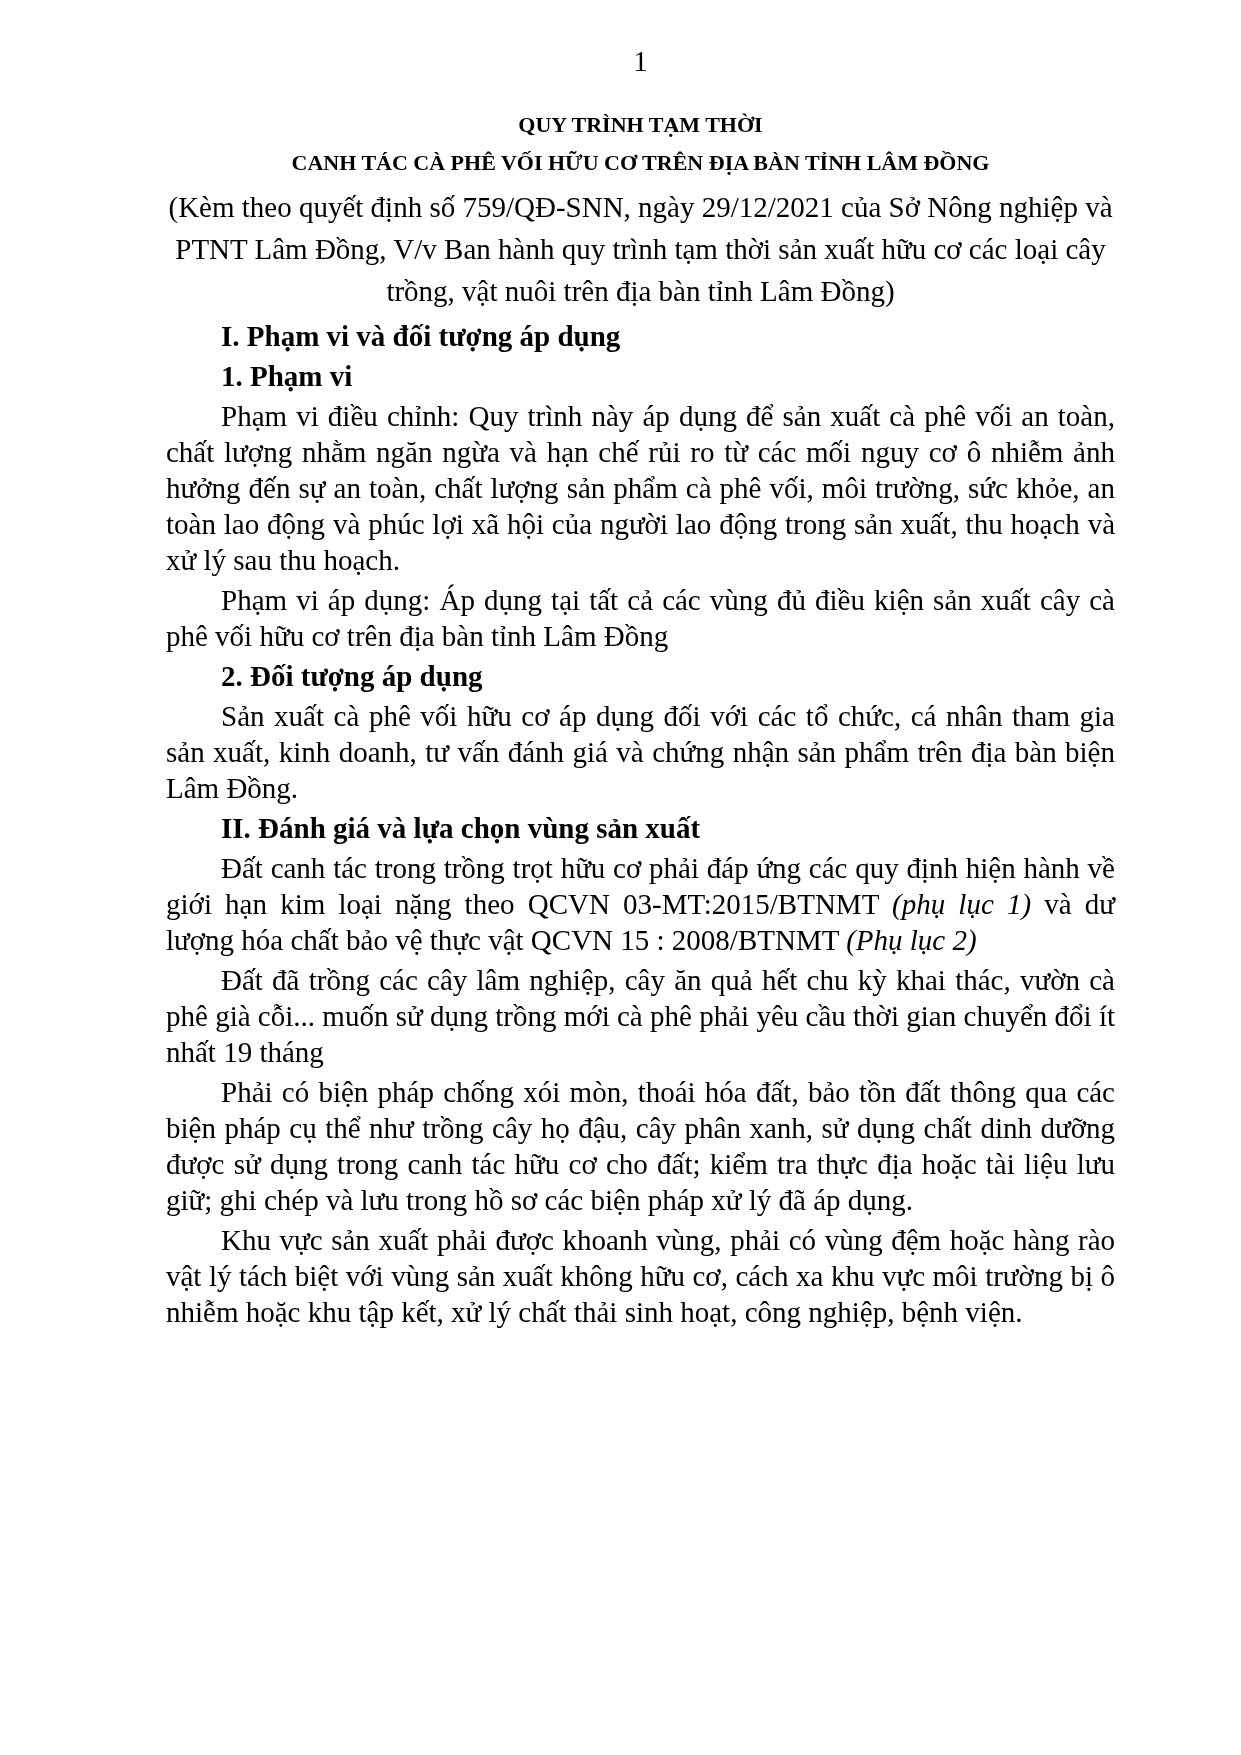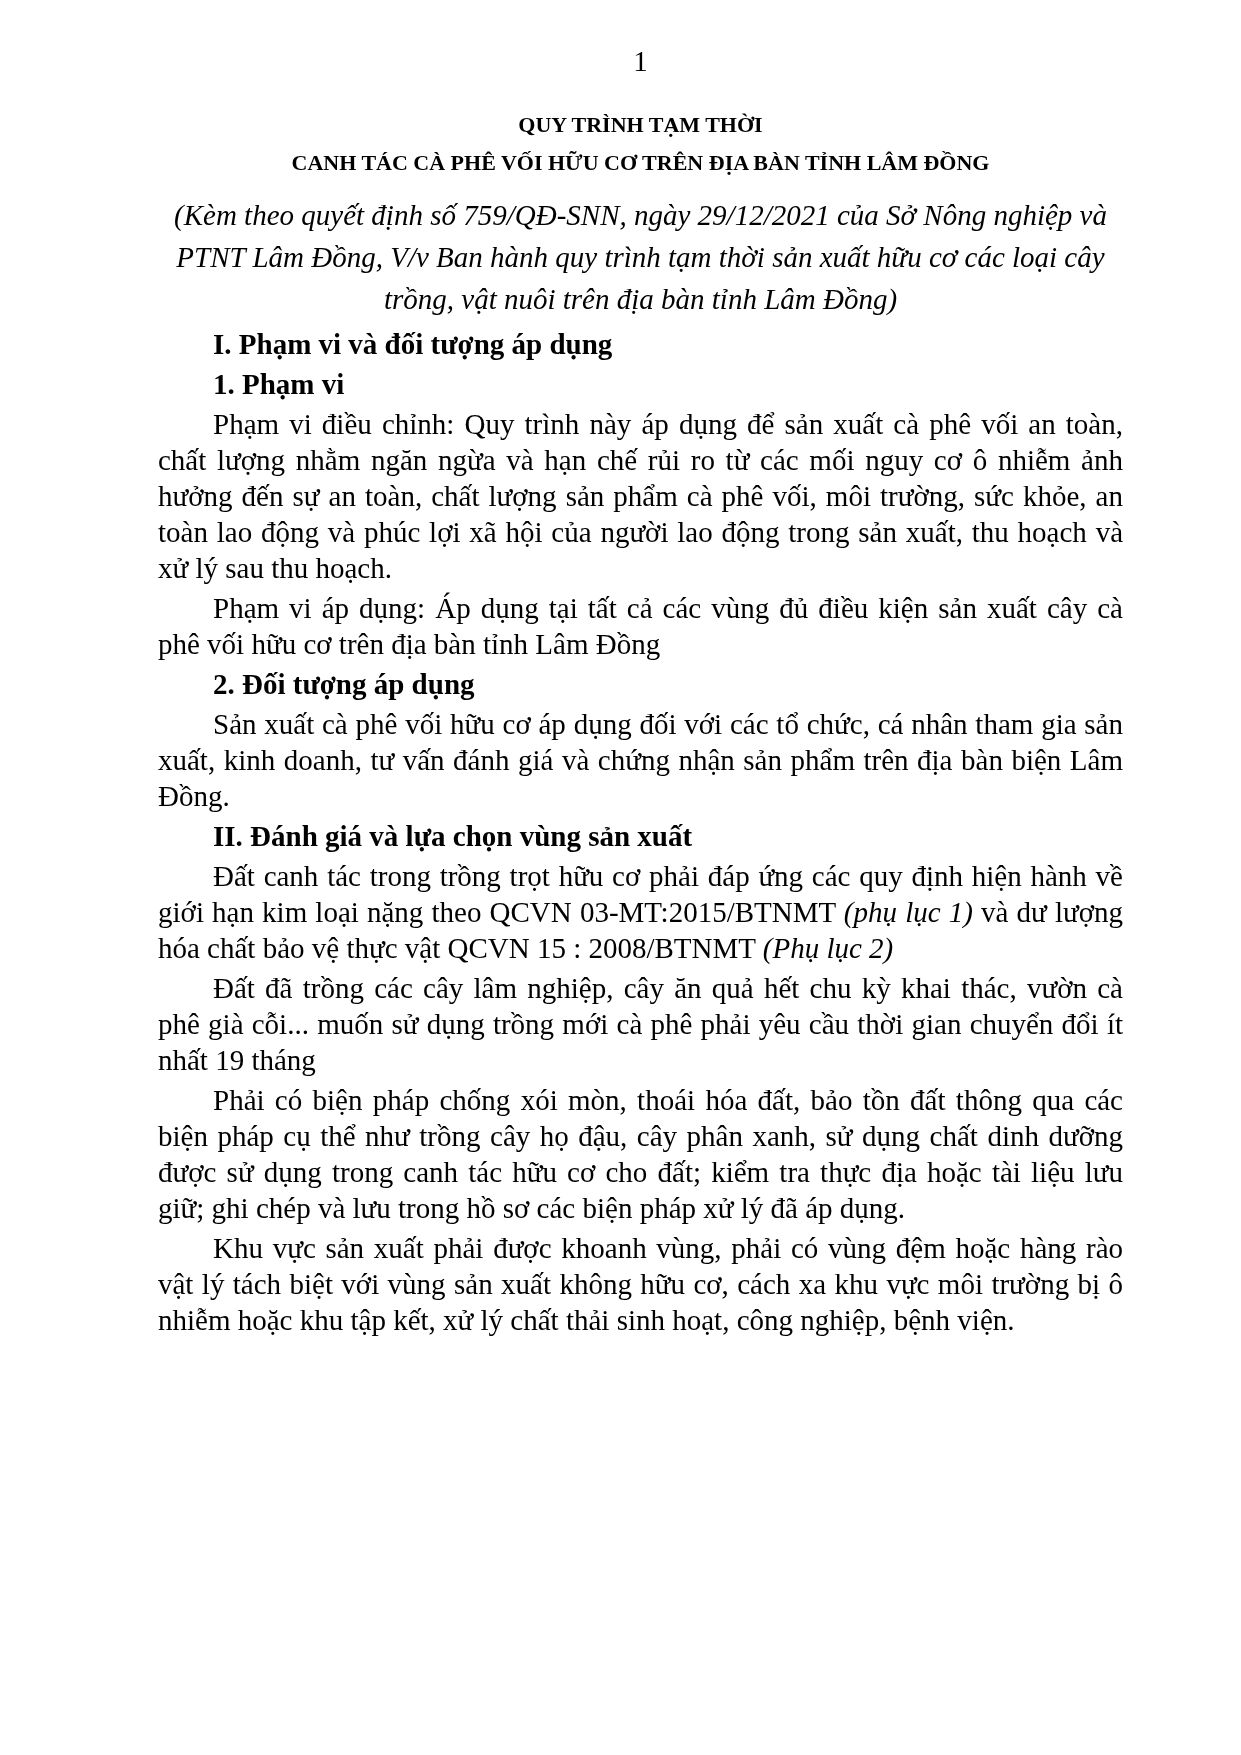--- a/index.html
+++ b/index.html
@@ -24,30 +24,29 @@
   }
   .doc-title { margin-top: 28px; }
   .title-line {
     text-align: center;
     font-weight: bold;
     font-size: 22px;
     line-height: 38px;
   }
   .subtitle {
     text-align: center;
-    font-style: italic;
     font-size: 29px;
     line-height: 42px;
-    margin-top: 12px;
+    margin-top: 4px;
   }
   .content { margin-top: 6px; }
   .heading, .para {
     font-size: 29px;
     line-height: 36px;
-    margin: 4px 0;
+    margin: 4px 8px;
     text-indent: 55px;
   }
   .heading { font-weight: bold; }
   .para { text-align: justify; }
   .italic { font-style: italic; }
 </style>
 </head>
 <body>
 
 <div class="page">

